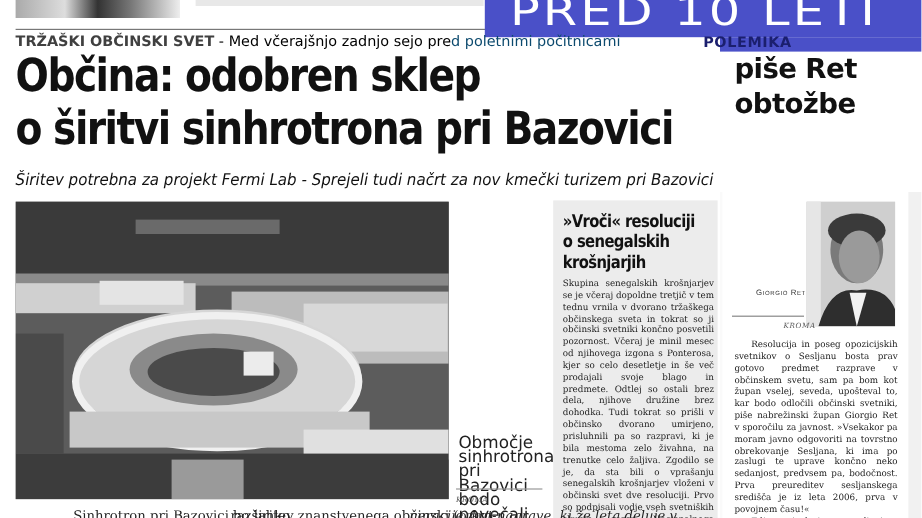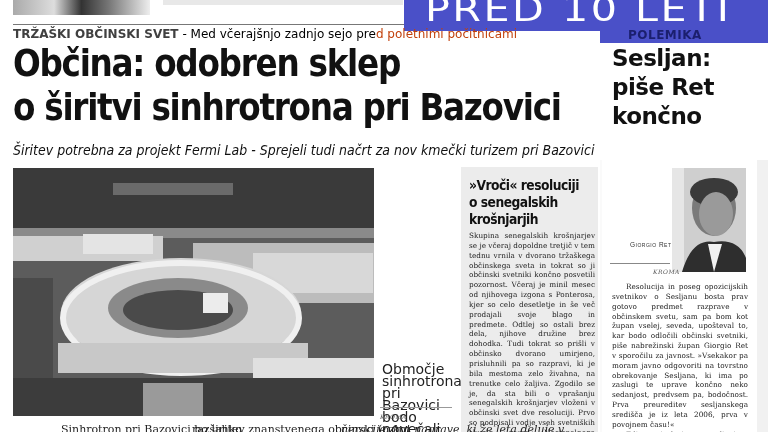--- a/index.html
+++ b/index.html
@@ -6,23 +6,23 @@
   body { width:768px; height:432px; overflow:hidden; background:#fff; position:relative; font-family:"DejaVu Sans", sans-serif; color:#111; }
   .abs { position:absolute; }
   .top-photo { left:13px; top:0; width:137px; height:15px; background:linear-gradient(90deg,#aaa 0%,#ddd 30%,#333 50%,#777 70%,#eee 100%); }
   .top-gray { left:163px; top:0; width:240px; height:5px; background:#e8e8e8; }
   .rule-top { left:13px; top:24px; width:392px; height:1px; background:#777; }
   .banner { left:404px; top:0; width:364px; height:31px; background:#4a50c8; }
   .banner-text { left:425px; top:-10px; font-family:"DejaVu Sans", sans-serif; font-size:33px; color:#fff; letter-spacing:2px; font-weight:normal; transform:scaleX(1.25); transform-origin:left top; }
   .kicker { left:13px; top:27px; font-size:12px; white-space:nowrap; }
   .kicker b { font-weight:bold; color:#404040; }
   .kicker span { color:#000000; }
-  .kicker .tail { color:#c2410c; }
+  .kicker .tail { color:#0c4a6e; }
   .polemika-band { left:600px; top:31px; width:168px; height:12px; background:#4a50c8; }
-  .polemika { left:628px; top:28px; font-size:12px; font-weight:bold; color:#1b1f6e; letter-spacing:0.5px; }
+  .polemika { left:586px; top:28px; font-size:12px; font-weight:bold; color:#1b1f6e; letter-spacing:0.5px; }
   .headline { left:13px; top:41px; font-family:"DejaVu Sans", sans-serif; font-weight:bold; font-size:38px; line-height:44px; letter-spacing:-1.5px; transform:scaleX(0.86); transform-origin:left top; white-space:nowrap; }
   .subhead { left:13px; top:142px; font-family:"DejaVu Sans", sans-serif; font-style:italic; font-size:13.5px; white-space:nowrap; transform:scaleX(0.93); transform-origin:left top; }
   .side-head { left:612px; top:44px; font-weight:bold; font-size:23px; line-height:29px; letter-spacing:-0.5px; }
   .photo-main { left:13px; top:168px; width:361px; height:248px; background:#6a6a6a; overflow:hidden; }
   .caption { left:382px; top:363px; font-size:14px; line-height:12px; color:#222; width:80px; }
   .caption-rule { left:380px; top:407px; width:72px; height:1px; background:#999; }
   .credit { font-family:"DejaVu Serif", serif; font-style:italic; font-size:6px; color:#555; letter-spacing:0.5px; }
   .credit1 { left:380px; top:413px; }
   .box { left:461px; top:167px; width:137px; height:265px; background:#ececec; }
   .box-title { left:469px; top:177px; font-weight:bold; font-size:14.5px; line-height:17px; letter-spacing:-0.6px; transform:scaleX(0.85); transform-origin:left top; }
@@ -53,23 +53,22 @@
 <div class="abs polemika">POLEMIKA</div>
 
 <div class="abs headline">
   <div>Občina: odobren sklep</div>
   <div>o širitvi sinhrotrona pri Bazovici</div>
 </div>
 
 <div class="abs subhead">Širitev potrebna za projekt Fermi Lab - Sprejeli tudi načrt za nov kmečki turizem pri Bazovici</div>
 
 <div class="abs side-head">
-  <div>Sesljan:</div>
   <div>piše Ret</div>
-  <div>končno</div>
+  <div>obtožbe</div>
 </div>
 
 <div class="abs photo-main">
   <svg width="361" height="248" viewBox="0 0 361 248">
     <rect x="0" y="0" width="361" height="248" fill="#5c5c5c"></rect>
     <rect x="0" y="0" width="361" height="60" fill="#3a3a3a"></rect>
     <rect x="100" y="15" width="120" height="12" fill="#6a6a6a"></rect>
     <rect x="0" y="60" width="361" height="10" fill="#8a8a8a"></rect>
     <rect x="0" y="68" width="150" height="25" fill="#d0d0d0"></rect>
     <rect x="70" y="66" width="70" height="20" fill="#e4e4e4"></rect>

